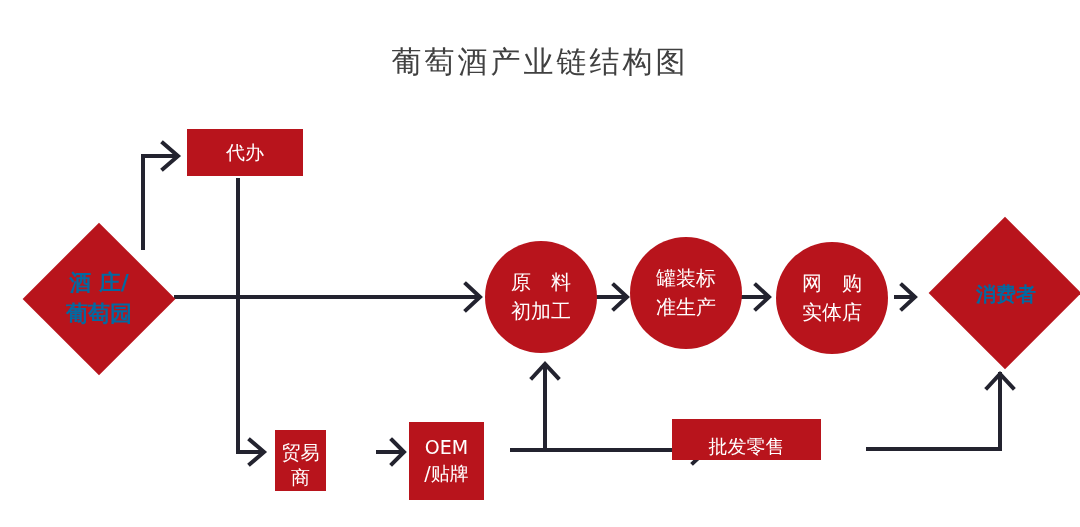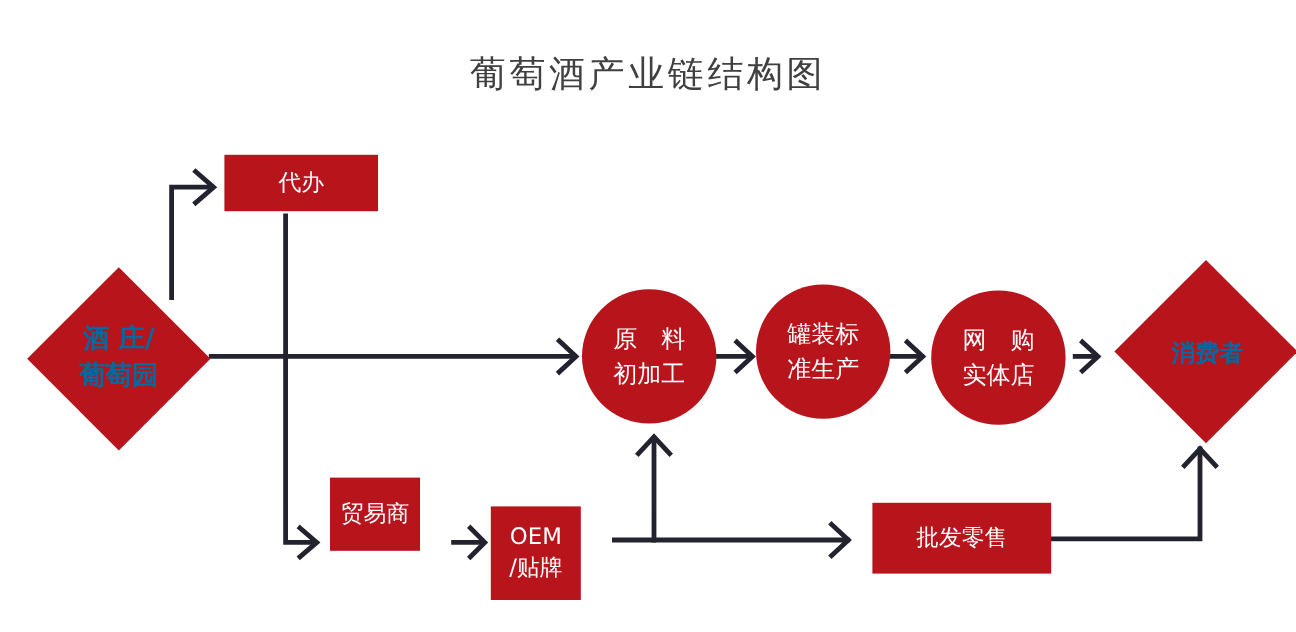--- a/index.html
+++ b/index.html
@@ -61,21 +61,21 @@
 <div class="diamond-wrap" style="left:22px;top:222px;width:154px;height:154px;">
   <div class="diamond-bg" style="left:23px;top:23px;width:108px;height:108px;"></div>
   <div class="diamond-text">
     <div>
         <div>酒 庄/</div>
     <div>葡萄园</div>
       </div>
   </div>
 </div>
 
-<div class="node rect" style="left:187px;top:129px;width:128px;height:47px;">
+<div class="node rect" style="left:187px;top:129px;width:116px;height:47px;">
   <span>代办</span>
 </div>
 
 <div class="node circle" style="left:485px;top:241px;width:112px;height:112px;">
   <div>
       <div>原　料</div>
   <div>初加工</div>
     </div>
 </div>
 
@@ -93,26 +93,26 @@
     </div>
 </div>
 
 <div class="diamond-wrap" style="left:922px;top:216px;width:168px;height:156px;">
   <div class="diamond-bg" style="left:29px;top:23px;width:108px;height:108px;"></div>
   <div class="diamond-text" style="font-size:20px;">
     <span>消费者</span>
   </div>
 </div>
 
-<div class="node rect" style="left:275px;top:398px;width:75px;height:61px;">
+<div class="node rect" style="left:275px;top:430px;width:51px;height:61px;align-items:flex-end;">
   <span>贸易商</span>
 </div>
 
 <div class="node rect" style="left:409px;top:422px;width:75px;height:78px;">
   <div>
       <div>OEM</div>
   <div>/贴牌</div>
     </div>
 </div>
 
-<div class="node rect" style="left:727px;top:419px;width:149px;height:59px;">
+<div class="node rect" style="left:672px;top:419px;width:149px;height:41px;align-items:flex-end;">
   <span>批发零售</span>
 </div>
 
 </body></html>

